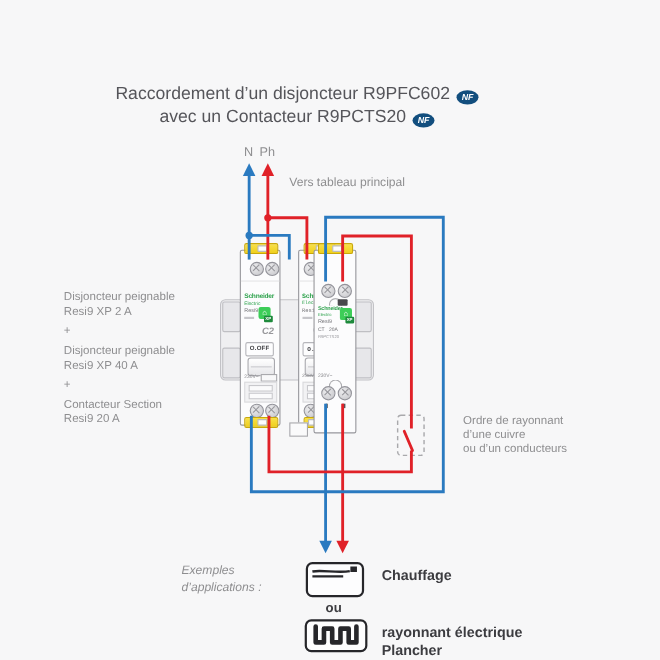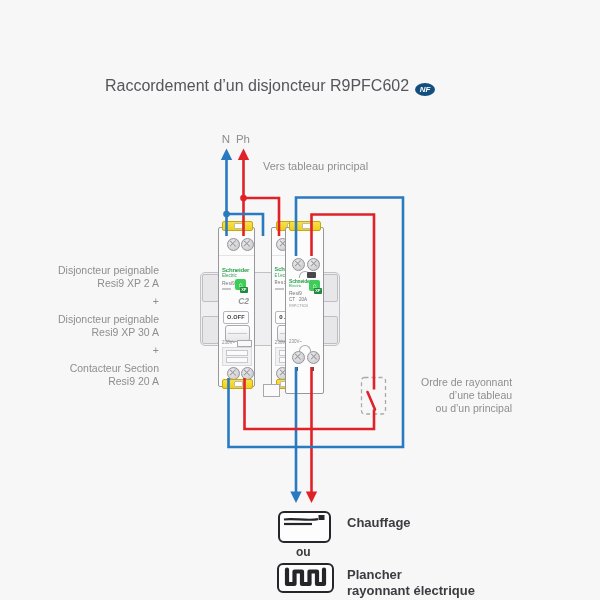--- a/index.html
+++ b/index.html
@@ -20,21 +20,21 @@
   .banner-title{color:#fff;font-size:23px;font-weight:700;letter-spacing:.2px;}
   .subtitle{left:0;top:75px;width:540px;text-align:center;z-index:4;}
   .subtitle .sub-line{font-size:16px;color:var(--subtitle-gray,#55555A);line-height:21px;}
   .nf{
     display:inline-block;width:20px;height:13px;border-radius:50%;
     background:var(--nf-navy,#124E7E);color:#fff;font-size:8px;font-style:italic;
     font-weight:700;text-align:center;line-height:13px;vertical-align:-1px;margin-left:6px;
   }
 
   
-  .glabel{color:var(--text-gray,#8E8E90);z-index:3;text-align:right;}
+  .glabel{color:var(--text-gray,#8E8E90);z-index:3;}
   .dlabel{color:var(--text-dark,#3C3C40);z-index:3;font-weight:bold;}
 
   
   .rail{left:200px;top:272px;width:138px;height:72px;background:#EFEFF1;
     border:1px solid #C2C2C6;border-radius:5px;z-index:1;}
   .rail-claw{width:15px;height:26px;background:#E7E7EA;border:1px solid #BFBFC3;border-radius:2px;z-index:1;}
 
   
   .module{background:#FCFCFD;border:1px solid #97979C;border-radius:2px;z-index:2;}
   .clip{background:linear-gradient(#F8E04A,#EFCF1E);border:1px solid #C9A80A;border-radius:2px;z-index:2;}
@@ -85,41 +85,44 @@
 </head>
 <body>
 
 <div class="canvas">
 
 
   <div class="abs subtitle">
     <div class="sub-line">
       <span>Raccordement d’un disjoncteur R9PFC602</span><span class="nf">NF</span>
     </div>
+    <div class="sub-line">
+      <span>avec un Contacteur R9PCTS20</span><span class="nf">NF</span>
+    </div>
   </div>
 
   <div class="abs glabel" style="left:218px;top:133px;width:16px;text-align:center;font-size:11.5px;">N</div>
   <div class="abs glabel" style="left:234px;top:133px;width:18px;text-align:center;font-size:11.5px;">Ph</div>
   <div class="abs glabel" style="left:263px;top:160px;font-size:11px;">Vers tableau principal</div>
 
   <div class="abs glabel" style="left:58px;top:264px;font-size:10.5px;line-height:13px;">
     <div>Disjoncteur peignable</div>
     <div>Resi9 XP 2 A</div>
     <div style="margin:5px 0;">+</div>
     <div>Disjoncteur peignable</div>
-    <div>Resi9 XP 30 A</div>
+    <div>Resi9 XP 40 A</div>
     <div style="margin:5px 0;">+</div>
     <div>Contacteur Section</div>
     <div>Resi9 20 A</div>
   </div>
 
   <div class="abs glabel" style="left:421px;top:376px;font-size:10.5px;line-height:13px;">
     <div>Ordre de rayonnant</div>
-    <div>d’une tableau</div>
-    <div>ou d’un principal</div>
+    <div>d’une cuivre</div>
+    <div>ou d’un conducteurs</div>
   </div>
 
 
   <div class="abs rail"></div>
   <div class="abs rail-claw" style="left:202px;top:274px;"></div>
   <div class="abs rail-claw" style="left:202px;top:316px;"></div>
   <div class="abs rail-claw" style="left:321px;top:274px;"></div>
   <div class="abs rail-claw" style="left:321px;top:316px;"></div>
   <div class="abs tab" style="left:263px;top:384px;width:15px;height:11px;"></div>
 
@@ -239,35 +242,39 @@
 
     <circle class="f-red" cx="243.5" cy="198" r="3.3"></circle>
     <circle class="f-blue" cx="226.5" cy="214" r="3.3"></circle>
 
     <polygon class="f-blue" points="226.5,148.5 220.8,160 232.2,160"></polygon>
     <polygon class="f-red" points="243.5,148.5 237.8,160 249.2,160"></polygon>
     <polygon class="f-blue" points="296,503 290.3,491.5 301.7,491.5"></polygon>
     <polygon class="f-red" points="311.5,503 305.8,491.5 317.2,491.5"></polygon>
   </svg>
 
+  <div class="abs glabel" style="left:165px;top:512px;font-size:11px;font-style:italic;line-height:15px;">
+    <div>Exemples</div>
+    <div>d’applications :</div>
+  </div>
 
   <div class="abs app-icon" style="left:278px;top:511px;width:49px;height:28px;">
     <svg width="49" height="28" viewBox="0 0 49 28">
       <rect x="38.5" y="2" width="6" height="5" fill="#26262A"></rect>
       <path d="M4 6.5 C12 5 28 8 38 6.2" stroke="#26262A" stroke-width="2.2" fill="none"></path>
       <path d="M4 11 H32" stroke="#26262A" stroke-width="2.2" fill="none"></path>
     </svg>
   </div>
   <div class="abs dlabel" style="left:347px;top:515px;font-size:13px;">Chauffage</div>
 
   <div class="abs dlabel" style="left:296px;top:545px;font-size:12px;">ou</div>
 
   <div class="abs app-icon" style="left:277px;top:563px;width:53px;height:26px;">
     <svg width="53" height="26" viewBox="0 0 53 26">
       <polyline points="8,4.5 8,19 15.5,19 15.5,6.5 23,6.5 23,19 30.5,19 30.5,6.5 38,6.5 38,19 45,19 45,4.5" fill="none" stroke="#26262A" stroke-width="4.2" stroke-linejoin="round" stroke-linecap="round"></polyline>
     </svg>
   </div>
   <div class="abs dlabel" style="left:347px;top:567px;font-size:13px;line-height:16px;">
+    <div>rayonnant électrique</div>
     <div>Plancher</div>
-    <div>rayonnant électrique</div>
   </div>
 
 </div>
 
 </body></html>

